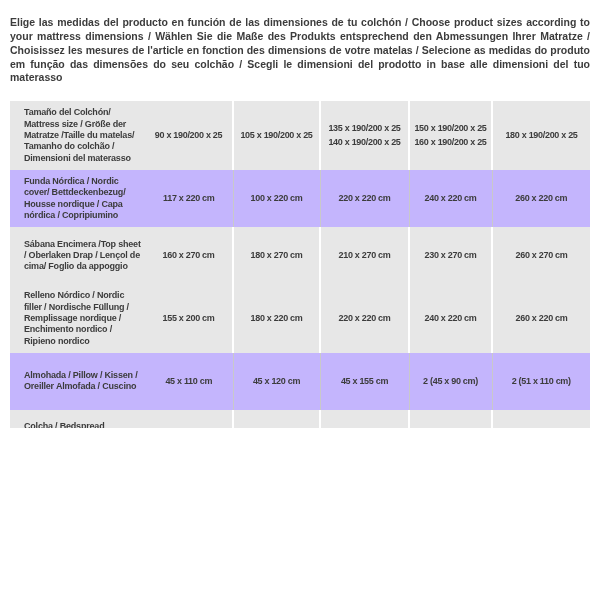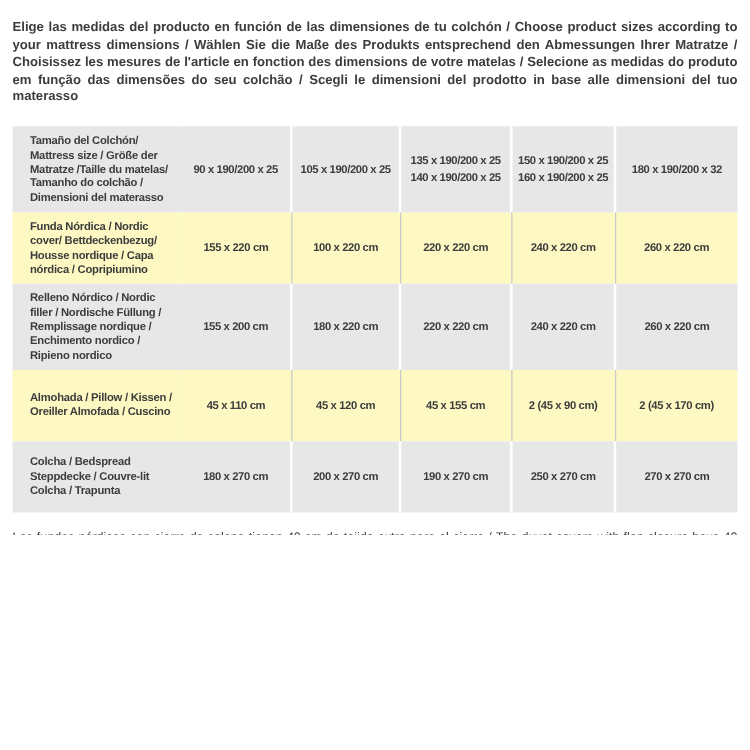--- a/index.html
+++ b/index.html
@@ -30,21 +30,21 @@
     border-collapse: collapse;
     table-layout: fixed;
   }
   col.c-label { width: 135px; }
   col.c1 { width: 88px; }
   col.c2 { width: 87px; }
   col.c3 { width: 89px; }
   col.c4 { width: 83px; }
   col.c5 { width: 98px; }
   tr.gray  { background: #e7e7e7; }
-  tr.white { background: #fef9c3; }
+  tr.white { background: #c4b5fd; }
   td {
     vertical-align: middle;
     padding: 6px 3px;
   }
   td.label {
     padding-left: 14px;
     padding-right: 4px;
     font-size: 9px;
     font-weight: bold;
     line-height: 1.26;
@@ -90,45 +90,53 @@
     </colgroup>
     <tbody id="table-body">
         <tr class="gray">
           <td class="label">Tamaño del Colchón/ Mattress size / Größe der Matratze /Taille du matelas/ Tamanho do colchão / Dimensioni del materasso</td>
           <td class="data">90 x 190/200 x 25</td>
           <td class="data">105 x 190/200 x 25</td>
           <td class="data">135 x 190/200 x 25
 140 x 190/200 x 25</td>
           <td class="data">150 x 190/200 x 25
 160 x 190/200 x 25</td>
-          <td class="data">180 x 190/200 x 32</td>
+          <td class="data">180 x 190/200 x 25</td>
         </tr>
         <tr class="white">
           <td class="label">Funda Nórdica /  Nordic cover/ Bettdeckenbezug/ Housse nordique  / Capa nórdica / Copripiumino</td>
-          <td class="data">155 x 220 cm</td>
+          <td class="data">117 x 220 cm</td>
           <td class="data">100 x 220 cm</td>
           <td class="data">220 x 220 cm</td>
           <td class="data">240 x 220 cm</td>
           <td class="data">260 x 220 cm</td>
+        </tr>
+        <tr class="gray">
+          <td class="label">Sábana Encimera /Top sheet / Oberlaken Drap / Lençol de cima/ Foglio da appoggio</td>
+          <td class="data">160 x 270 cm</td>
+          <td class="data">180 x 270 cm</td>
+          <td class="data">210 x 270 cm</td>
+          <td class="data">230 x 270 cm</td>
+          <td class="data">260 x 270 cm</td>
         </tr>
         <tr class="gray">
           <td class="label">Relleno Nórdico / Nordic filler / Nordische Füllung / Remplissage nordique / Enchimento nordico / Ripieno nordico</td>
           <td class="data">155 x 200 cm</td>
           <td class="data">180 x 220 cm</td>
           <td class="data">220 x 220 cm</td>
           <td class="data">240 x 220 cm</td>
           <td class="data">260 x 220 cm</td>
         </tr>
         <tr class="white">
           <td class="label">Almohada  / Pillow / Kissen / Oreiller Almofada / Cuscino</td>
           <td class="data">45 x 110 cm</td>
           <td class="data">45 x 120 cm</td>
           <td class="data">45 x 155 cm</td>
           <td class="data">2 (45 x 90 cm)</td>
-          <td class="data">2 (45 x 170 cm)</td>
+          <td class="data">2 (51 x 110 cm)</td>
         </tr>
         <tr class="gray">
           <td class="label">Colcha / Bedspread Steppdecke / Couvre-lit Colcha / Trapunta</td>
           <td class="data">180 x 270 cm</td>
           <td class="data">200 x 270 cm</td>
           <td class="data">190 x 270 cm</td>
           <td class="data">250 x 270 cm</td>
           <td class="data">270 x 270 cm</td>
         </tr>
       </tbody>

